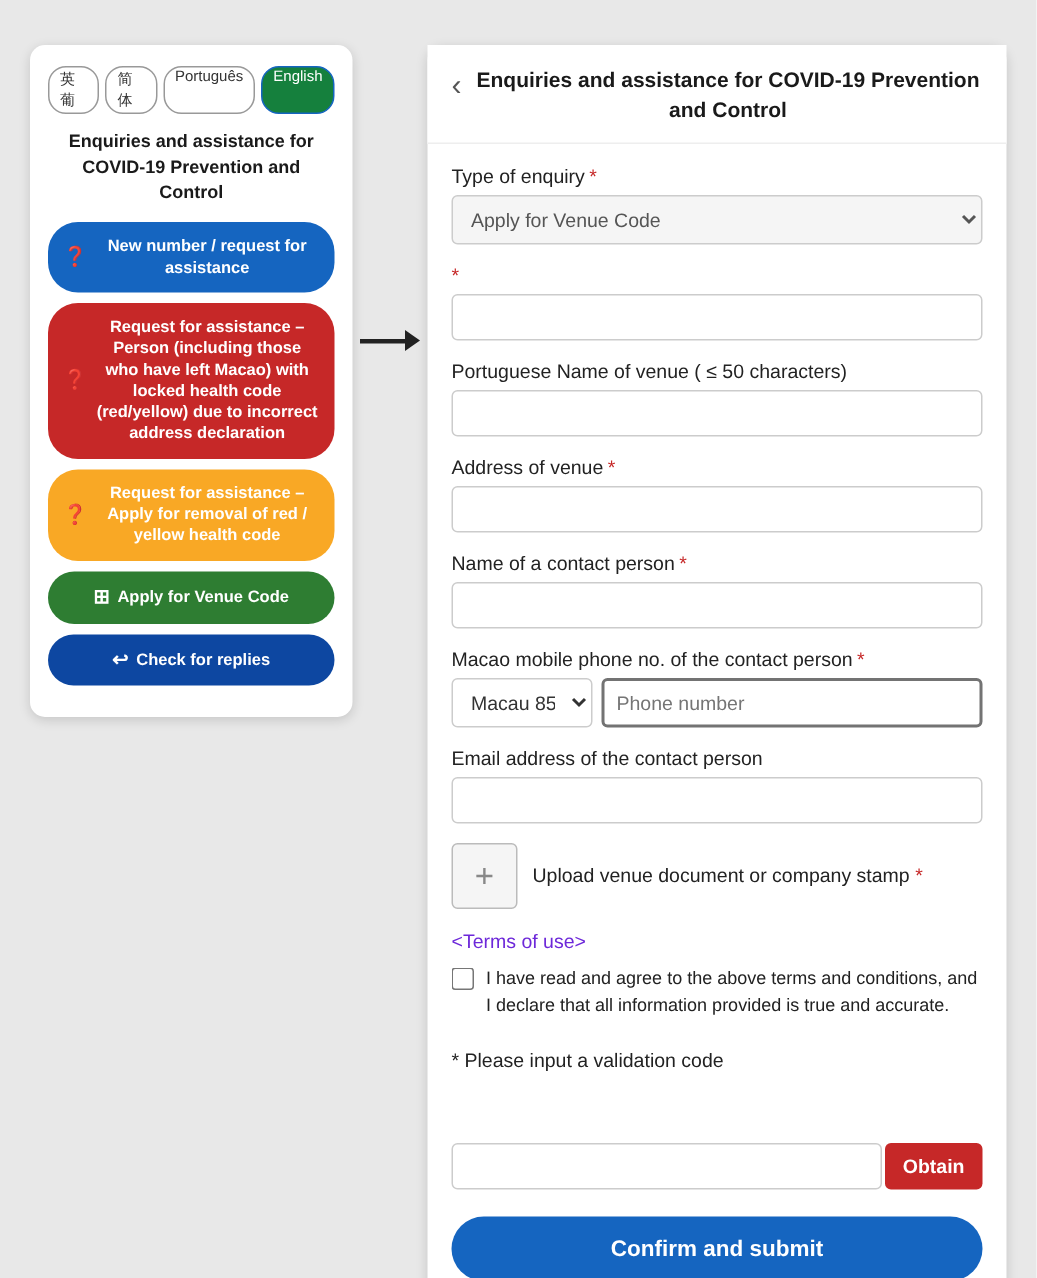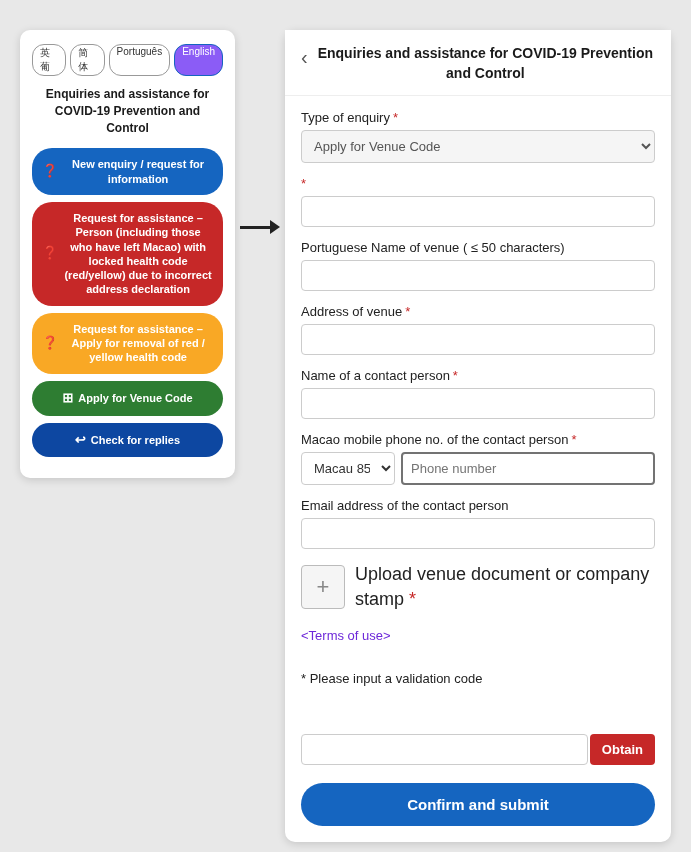--- a/index.html
+++ b/index.html
@@ -42,21 +42,21 @@
     .lang-tab {
       border: 1px solid #999;
       border-radius: 12px;
       padding: 1px 7px;
       font-size: 10px;
       color: #333;
       background: #fff;
       cursor: pointer;
     }
     .lang-tab.active {
-      background: #8b5cf6;
+      background: #15803d;
       color: #fff;
       border-color: #1565c0;
     }
     .left-title {
       font-weight: bold;
       font-size: 12px;
       text-align: center;
       color: #1a1a1a;
       margin-bottom: 12px;
       line-height: 1.4;
@@ -218,21 +218,21 @@
       background: #f5f5f5;
       display: flex;
       align-items: center;
       justify-content: center;
       font-size: 22px;
       color: #888;
       cursor: pointer;
       flex-shrink: 0;
     }
     .upload-label {
-      font-size: 18px;
+      font-size: 13px;
       color: #222;
       line-height: 1.4;
     }
     .terms-link {
       color: #6d28d9;
       font-size: 13px;
       cursor: pointer;
       display: inline-block;
       margin-bottom: 8px;
     }
@@ -307,21 +307,21 @@
   <div class="left-panel">
     <div class="lang-tabs">
       <span class="lang-tab">英葡</span>
       <span class="lang-tab">简体</span>
       <span class="lang-tab">Português</span>
       <span class="lang-tab active">English</span>
     </div>
     <div class="left-title">Enquiries and assistance for COVID-19 Prevention and Control</div>
     <div class="menu-btn btn-blue">
       <span class="menu-icon">❓</span>
-      <span>New enquiry / request for information</span>
+      <span>New number / request for assistance</span>
     </div>
     <div class="menu-btn btn-red">
       <span class="menu-icon">❓</span>
       <span>Request for assistance – Person (including those who have left Macao) with locked health code (red/yellow) due to incorrect address declaration</span>
     </div>
     <div class="menu-btn btn-yellow">
       <span class="menu-icon">❓</span>
       <span>Request for assistance – Apply for removal of red / yellow health code</span>
     </div>
     <div class="menu-btn btn-green">
@@ -425,20 +425,24 @@
           <div class="upload-label">
             <span>Upload venue document or company stamp</span>
             <span class="required"> *</span>
           </div>
         </div>
       </div>
 
       
       <div>
         <a class="terms-link">&lt;Terms of use&gt;</a>
+        <div class="checkbox-row">
+          <input type="checkbox" class="checkbox-input" style="">
+          <span class="checkbox-label">I have read and agree to the above terms and conditions, and I declare that all information provided is true and accurate.</span>
+        </div>
       </div>
 
       
       <div>
         <div class="validation-label">* Please input a validation code</div>
         <div class="validation-row">
           <input class="validation-input" type="text" style="">
           <button class="obtain-btn">Obtain</button>
         </div>
       </div>

